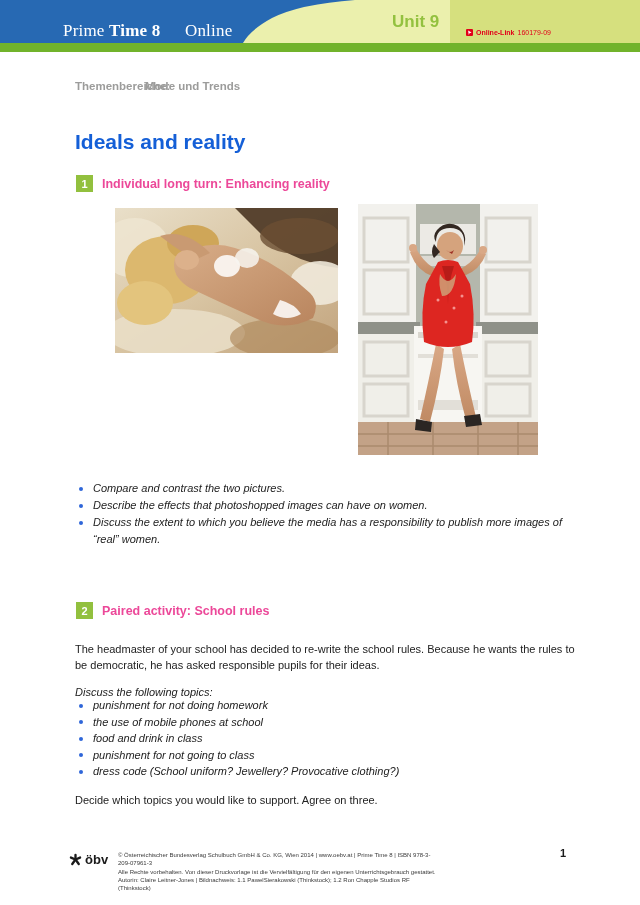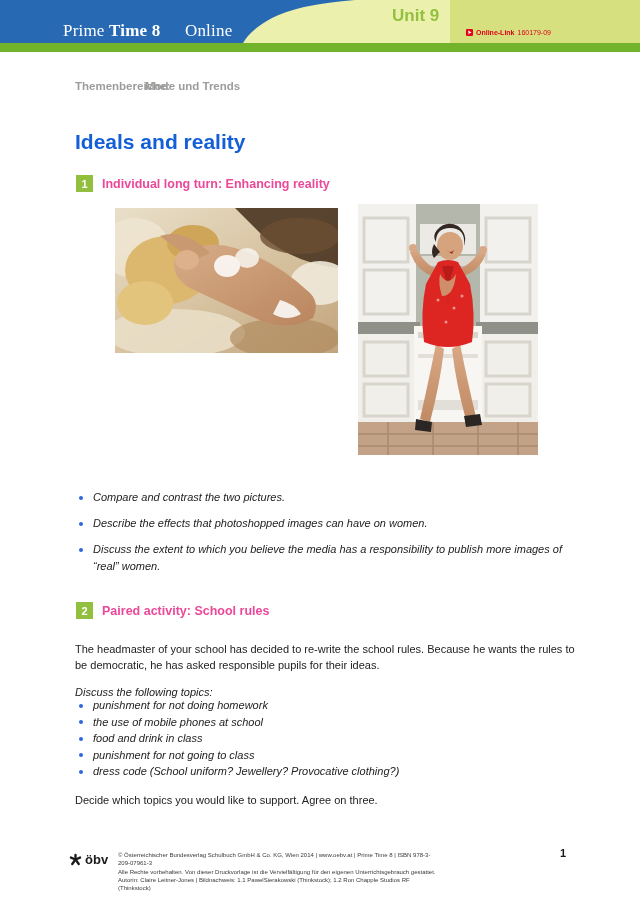--- a/index.html
+++ b/index.html
@@ -9,21 +9,21 @@
   }
   
   .header{position:absolute;left:0;top:0;width:640px;height:52px;}
   .hdr-pale{position:absolute;left:0;top:0;width:450px;height:43px;background:#ebf0ad;}
   .hdr-dark{position:absolute;left:450px;top:0;width:190px;height:43px;background:#d6e07e;}
   .hdr-blue{position:absolute;left:0;top:0;width:400px;height:43px;}
   .hdr-stripe{position:absolute;left:0;top:43px;width:640px;height:9px;background:#71b32b;}
   .brand{position:absolute;left:63px;top:21px;font-size:17px;color:#ffffff;letter-spacing:.2px;font-family:Liberation Serif, serif;}
   .brand .b{font-weight:bold;}
   .brand .online{margin-left:20px;font-weight:normal;}
-  .unit{position:absolute;left:392px;top:6px;font-size:17px;font-weight:bold;color:#93c13f;}
+  .unit{position:absolute;left:392px;top:12px;font-size:17px;font-weight:bold;color:#93c13f;}
   .online-link{position:absolute;left:466px;top:29px;font-size:7px;color:#e2001a;display:flex;align-items:center;gap:3px;}
   .online-link .lbl{font-weight:bold;}
   
   .themen{position:absolute;left:75px;top:78px;font-size:11.5px;font-weight:bold;color:#9c9c9b;line-height:16px;}
   .themen .row{display:flex;}
   .themen .lab{width:70px;}
   .page-title{position:absolute;left:75px;top:116px;font-size:21px;font-weight:bold;color:#145fd7;}
   .section-head{position:absolute;display:flex;align-items:center;gap:9px;}
   .sec1{left:76px;top:175px;}
   .sec2{left:76px;top:602px;}
@@ -31,21 +31,21 @@
     display:flex;align-items:center;justify-content:center;}
   .sec-title{font-size:12.5px;font-weight:bold;color:#ec4899;text-align:right;}
   
   .photo{position:absolute;}
   .photo-left{left:115px;top:208px;width:223px;height:145px;}
   .photo-right{left:358px;top:204px;width:180px;height:251px;}
   
   .bullets{position:absolute;left:75px;margin:0;padding:0;list-style:none;width:505px;
     font-size:11px;font-style:italic;color:#222;}
   .bullets-1{top:480px;}
-  .bullets-1 li{line-height:17px;margin-top:9px;}
+  .bullets-1 li{line-height:17px;}
   .bullets-2{top:697px;}
   .bullets-2 li{line-height:16.5px;}
   .bullets li{position:relative;padding-left:18px;}
   .bullets li::before{content:"";position:absolute;left:4px;top:6.5px;width:4px;height:4px;border-radius:50%;background:#2f66d9;}
   .para{position:absolute;left:75px;width:502px;font-size:11px;line-height:16px;color:#222;}
   .para-intro{top:630px;font-style:normal;}
   .para-discuss{top:673px;font-style:italic;}
   .para-outro{top:781px;}
   
   .footer-logo{position:absolute;left:69px;top:852px;display:flex;align-items:center;gap:3px;

